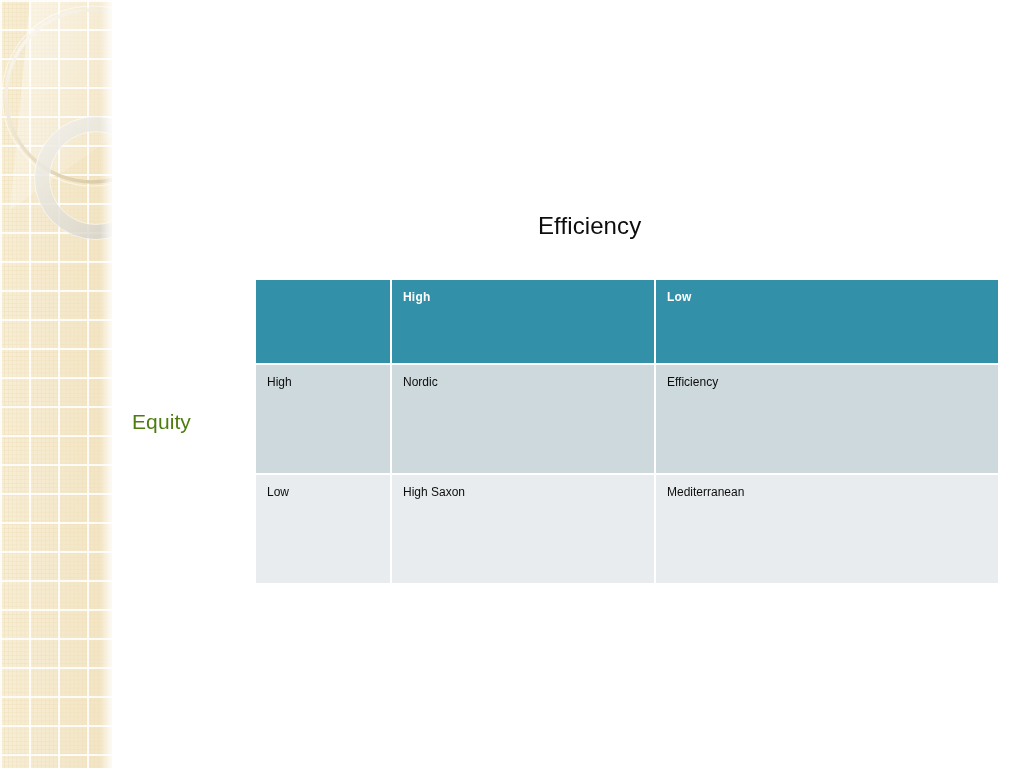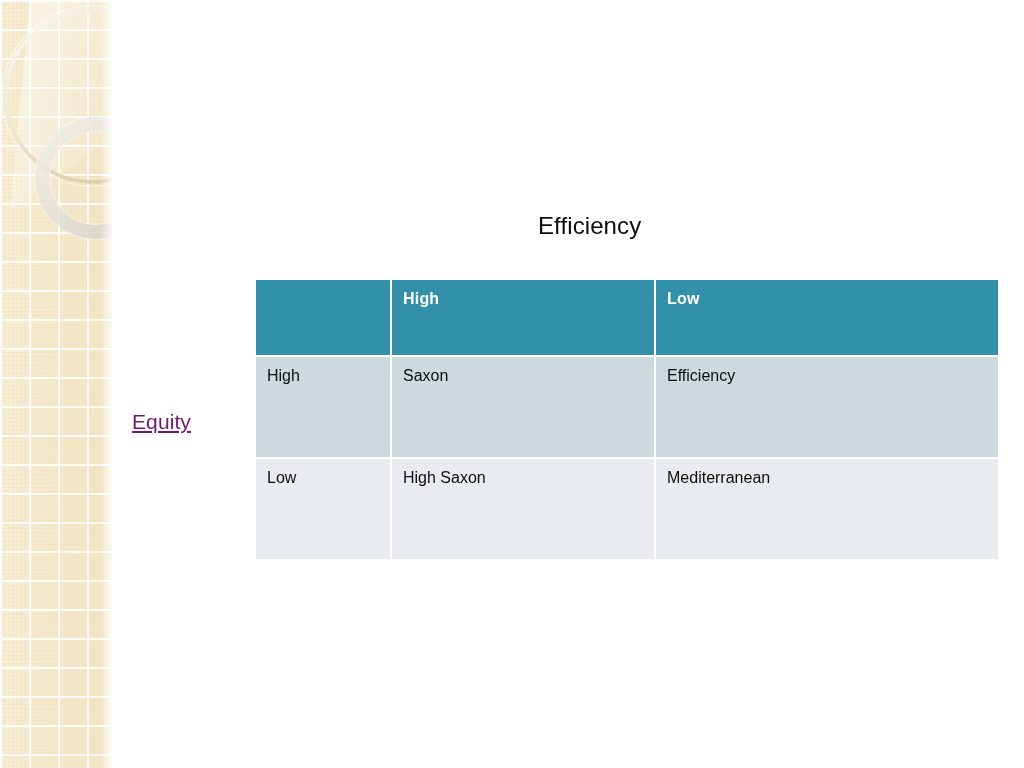--- a/index.html
+++ b/index.html
@@ -76,46 +76,45 @@
     color: #0d0d0d;
     font-family: "Liberation Sans", sans-serif;
     letter-spacing: 0.1px;
     white-space: nowrap;
   }
   #equity-label {
     position: absolute;
     left: 132px;
     top: 410px;
     font-size: 21px;
-    color: #701a75;
+    color: #4d7c0f;
     font-family: "Liberation Sans", sans-serif;
     letter-spacing: 0.1px;
     white-space: nowrap;
-    text-decoration: underline;
   }
 
   
   #matrix-table {
     position: absolute;
     left: 256px;
     top: 280px;
     width: 742px;
     border-collapse: separate;
     border-spacing: 0;
     table-layout: fixed;
   }
   #matrix-table col.c0 { width: 136px; }
   #matrix-table col.c1 { width: 264px; }
   #matrix-table col.c2 { width: 342px; }
 
   #matrix-table th,
   #matrix-table td {
     vertical-align: top;
-    padding: 10px 0 0 11px;
-    font-size: 16px;
+    padding: 10px 0 8px 11px;
+    font-size: 12px;
     font-family: "Liberation Sans", sans-serif;
     text-align: left;
   }
 
   .hdr-row th {
     height: 65px;
     background: #3291a8;
     color: #ffffff;
     font-weight: bold;
     border-right: 2px solid #ffffff;
@@ -199,21 +198,21 @@
     <thead>
       <tr class="hdr-row">
         <th class="corner"></th>
         <th>High</th>
         <th>Low</th>
       </tr>
     </thead>
     <tbody>
       <tr class="body-row-a">
         <td>High</td>
-        <td>Saxon</td>
+        <td>Nordic</td>
         <td>Efficiency</td>
       </tr>
       <tr class="body-row-b">
         <td>Low</td>
         <td>High Saxon</td>
         <td>Mediterranean</td>
       </tr>
     </tbody>
   </table>
 

